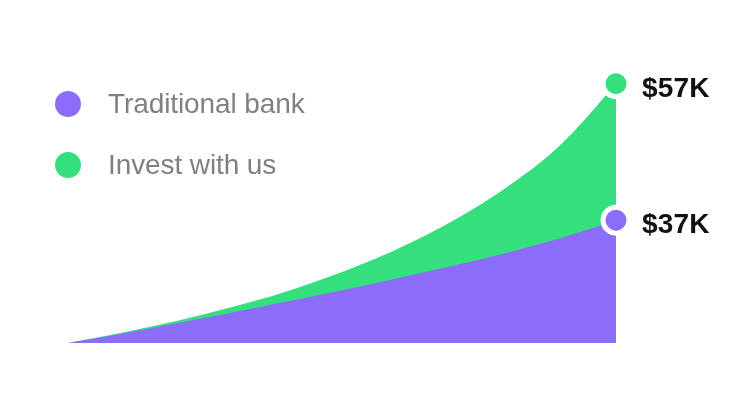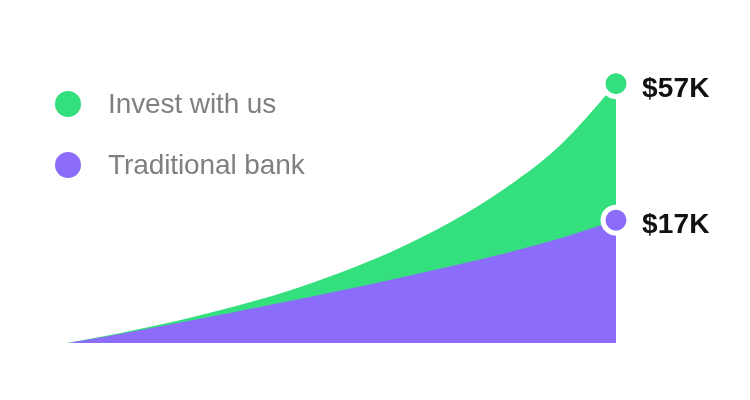--- a/index.html
+++ b/index.html
@@ -68,33 +68,33 @@
   #label-invest { left: 642px; top: 58px; }
   #label-bank   { left: 642px; top: 239px; }
 </style>
 </head>
 <body>
 
 <div id="root">
 
   <div id="legend">
     <div class="legend-row">
+      <span class="legend-swatch" style="background:#8C6CFA;"></span>
+      <span class="legend-label">Traditional bank</span>
+    </div>
+    <div class="legend-row">
       <span class="legend-swatch" style="background:#33E07D;"></span>
       <span class="legend-label">Invest with us</span>
-    </div>
-    <div class="legend-row">
-      <span class="legend-swatch" style="background:#8C6CFA;"></span>
-      <span class="legend-label">Traditional bank</span>
     </div>
   </div>
 
   <svg id="chart-svg" viewBox="0 0 750 400">
     <path id="area-invest" fill="#33E07D" stroke="none" d="M 68 343 C 77.13333333333333 341.2558333333333, 104.53333333333333 336.2508333333334, 122.8 332.535 C 141.06666666666666 328.81916666666666, 159.33333333333331 324.95166666666665, 177.6 320.705 C 195.86666666666667 316.4583333333333, 214.13333333333333 311.9841666666667, 232.4 307.055 C 250.66666666666669 302.12583333333333, 268.93333333333334 296.96916666666664, 287.2 291.13 C 305.46666666666664 285.29083333333335, 323.73333333333335 278.99666666666667, 342 272.02 C 360.26666666666665 265.0433333333333, 378.53333333333336 257.6875, 396.8 249.26999999999998 C 415.06666666666666 240.8525, 433.33333333333337 231.82833333333332, 451.6 221.515 C 469.8666666666667 211.20166666666665, 488.1333333333333 200.28166666666664, 506.4 187.39 C 524.6666666666666 174.49833333333333, 542.9333333333334 161.45499999999998, 561.2 144.165 C 579.4666666666667 126.875, 606.8666666666667 93.73583333333336, 616 83.65000000000003 L 616 343 L 68 343 Z"></path>
     <path id="area-bank" fill="#8C6CFA" stroke="none" d="M 68 343 C 77.13333333333333 341.4075, 104.53333333333333 336.78166666666664, 122.8 333.445 C 141.06666666666666 330.10833333333335, 159.33333333333331 326.46833333333336, 177.6 322.98 C 195.86666666666667 319.4916666666667, 214.13333333333333 316.07916666666665, 232.4 312.515 C 250.66666666666669 308.9508333333333, 268.93333333333334 305.31083333333333, 287.2 301.595 C 305.46666666666664 297.8791666666667, 323.73333333333335 294.08750000000003, 342 290.22 C 360.26666666666665 286.3525, 378.53333333333336 282.40916666666664, 396.8 278.39 C 415.06666666666666 274.37083333333334, 433.33333333333337 270.3516666666667, 451.6 266.105 C 469.8666666666667 261.85833333333335, 488.1333333333333 257.6116666666667, 506.4 252.91 C 524.6666666666666 248.20833333333331, 542.9333333333334 243.355, 561.2 237.89499999999998 C 579.4666666666667 232.43499999999997, 606.8666666666667 223.1075, 616 220.14999999999998 L 616 343 L 68 343 Z"></path>
 
     <circle id="dot-invest" cx="616" cy="83.65000000000003" r="13" fill="#33E07D" stroke="#ffffff" stroke-width="5"></circle>
     <circle id="dot-bank" cx="616" cy="220.14999999999998" r="13" fill="#8C6CFA" stroke="#ffffff" stroke-width="5"></circle>
   </svg>
 
   <div class="value-label" id="label-invest" style="top: 71.65px;">$57K</div>
-  <div class="value-label" id="label-bank" style="top: 208.15px;">$17K</div>
+  <div class="value-label" id="label-bank" style="top: 208.15px;">$37K</div>
 
 </div>
 
 </body></html>

